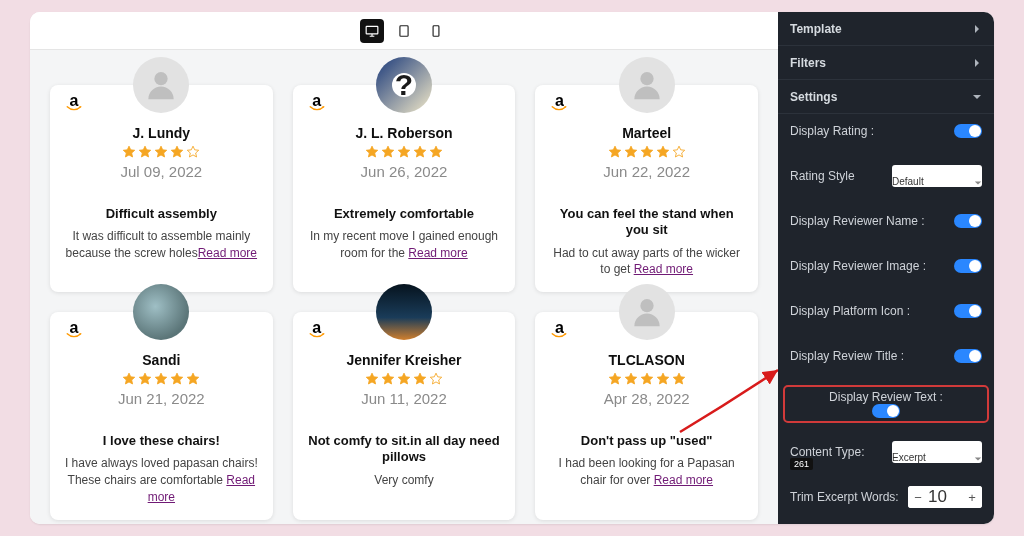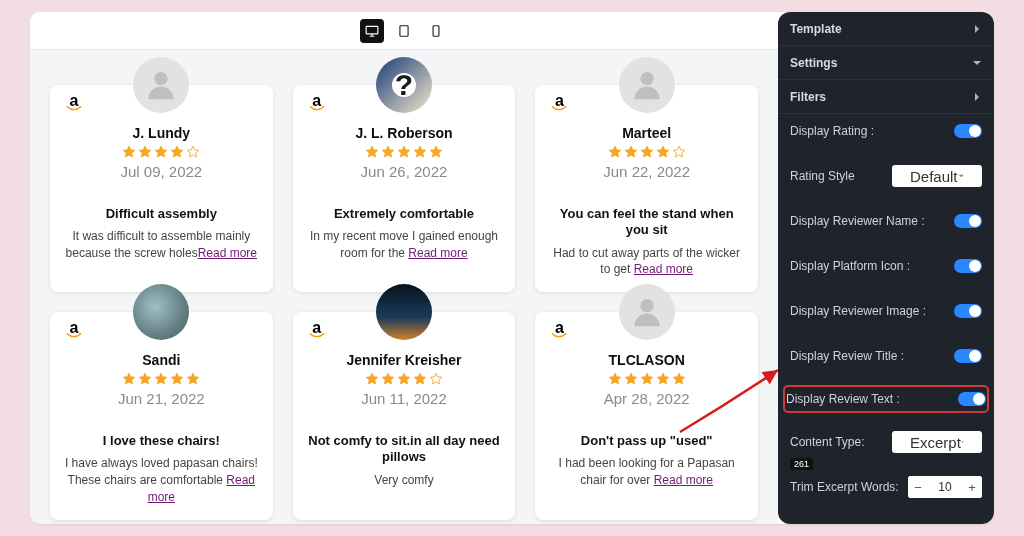--- a/index.html
+++ b/index.html
@@ -18,34 +18,34 @@
   .platform .a-letter { font-weight: 800; font-size: 16px; line-height: 12px; color: #000; }
   .platform .a-smile { width: 16px; height: 6px; margin-top: -1px; }
   .name { font-weight: 700; font-size: 14px; color: #0e0e0e; margin-top: 0; }
   .stars { margin-top: 4px; display: flex; gap: 2px; justify-content: center; }
   .stars svg { width: 14px; height: 14px; }
   .date { font-size: 15px; color: #8a8a8a; margin-top: 4px; }
   .title { font-weight: 700; font-size: 13px; color: #111; margin-top: 26px; line-height: 1.25; }
   .text { font-size: 12px; color: #444; margin-top: 6px; line-height: 1.4; }
   .read-more { color: #701a75; text-decoration: underline; font-size: 12px; cursor: pointer; }
   
-  .sidebar { position: absolute; right: 0; top: 0; bottom: 0; width: 216px; background: #1f242c; color: #d6dbe0; font-size: 12px; overflow: hidden; border-radius: 12px; }
+  .sidebar { position: absolute; right: 0; top: 0; bottom: 0; width: 216px; background: #1f242c; color: #d6dbe0; font-size: 12px; overflow: hidden; }
   .sb-section { height: 34px; padding: 0 12px; display: flex; align-items: center; justify-content: space-between; border-bottom: 1px solid #2c323b; font-weight: 600; cursor: pointer; }
   .sb-section svg { width: 10px; height: 10px; fill: #aeb4bc; }
   .sb-body { padding: 6px 12px 12px; display: flex; flex-direction: column; gap: 23px; }
   .row { display: flex; align-items: center; justify-content: space-between; min-height: 22px; }
   .row-label { color: #cfd3d9; }
   .toggle { width: 28px; height: 14px; border-radius: 8px; background: #2a87ff; position: relative; cursor: pointer; }
   .toggle::after { content: ""; position: absolute; right: 1px; top: 1px; width: 12px; height: 12px; border-radius: 50%; background: #fff; }
-  .select { width: 90px; height: 22px; background: #fff; border-radius: 3px; color: #333; font-size: 15px; display: flex; align-items: center; justify-content: space-between; padding: 0 18px; cursor: pointer; }
+  .select { width: 90px; height: 22px; background: #fff; border-radius: 3px; color: #333; font-size: 10px; display: flex; align-items: flex-end; justify-content: space-between; padding: 0 0; cursor: pointer; }
   .select svg { width: 8px; height: 8px; fill: #888; }
   .stepper { display: flex; align-items: center; background: #fff; border-radius: 3px; height: 22px; overflow: hidden; }
   .stepper button { width: 20px; height: 22px; border: none; background: #fff; color: #555; cursor: pointer; font-size: 13px; line-height: 1; }
-  .stepper input { width: 34px; height: 30px; border: none; text-align: center; font-size: 12px; color: #333; outline: none; }
-  .highlighted { outline: 2px solid #d13a3a; outline-offset: 1px; border-radius: 2px; padding: 2px 0; margin: -2px -4px; }
+  .stepper input { width: 34px; height: 30px; border: none; font-size: 17px; color: #333; outline: none; }
+  .highlighted { outline: 2px solid #d13a3a; outline-offset: 1px; border-radius: 2px; padding: 2px 0; margin: -2px -4px; flex-direction: column; }
   .slider-row { display: flex; align-items: center; gap: 8px; }
   .slider { flex: 1; height: 4px; background: #4a4f57; border-radius: 2px; position: relative; cursor: pointer; }
   .slider::after { content: ""; position: absolute; left: 0; top: -4px; width: 12px; height: 12px; border-radius: 50%; background: #2a87ff; }
   .small-badge { position: absolute; left: 12px; bottom: 54px; background: #111; color: #fff; font-size: 9px; padding: 1px 4px; border-radius: 2px; }
   
   .arrow-overlay { position: absolute; pointer-events: none; }
   
   .av-color1 { background: linear-gradient(135deg,#1b3a7a,#f2e9c9); }
   .av-color2 { background: radial-gradient(circle at 40% 40%, #9fbfc5 0%, #5b7578 70%); }
   .av-color3 { background: linear-gradient(180deg,#06131e 0%,#1a3c59 60%,#d07f2d 100%); }
@@ -293,29 +293,29 @@
   </div>
 
   <div class="sidebar">
     <div class="sb-section">
       <span>Template</span>
       <svg viewBox="0 0 10 10">
           <path d="M3 1l4 4-4 4"></path>
         </svg>
     </div>
     <div class="sb-section">
+      <span>Filters</span>
+      <svg viewBox="0 0 10 10">
+          <path d="M3 1l4 4-4 4"></path>
+        </svg>
+    </div>
+    <div class="sb-section">
       <span>Settings</span>
       <svg viewBox="0 0 10 10">
           <path d="M1 3l4 4 4-4"></path>
-        </svg>
-    </div>
-    <div class="sb-section">
-      <span>Filters</span>
-      <svg viewBox="0 0 10 10">
-          <path d="M3 1l4 4-4 4"></path>
         </svg>
     </div>
 
     <div class="sb-body">
       <div class="row">
         <span class="row-label">Display Rating :</span>
         <div class="toggle"></div>
       </div>
       <div class="row">
         <span class="row-label">Rating Style</span>
@@ -324,25 +324,25 @@
           <svg viewBox="0 0 10 10">
               <path d="M1 3l4 4 4-4"></path>
             </svg>
         </div>
       </div>
       <div class="row">
         <span class="row-label">Display Reviewer Name :</span>
         <div class="toggle"></div>
       </div>
       <div class="row">
+        <span class="row-label">Display Reviewer Image :</span>
+        <div class="toggle"></div>
+      </div>
+      <div class="row">
         <span class="row-label">Display Platform Icon :</span>
-        <div class="toggle"></div>
-      </div>
-      <div class="row">
-        <span class="row-label">Display Reviewer Image :</span>
         <div class="toggle"></div>
       </div>
       <div class="row">
         <span class="row-label">Display Review Title :</span>
         <div class="toggle"></div>
       </div>
       <div class="row highlighted">
         <span class="row-label">Display Review Text :</span>
         <div class="toggle"></div>
       </div>

